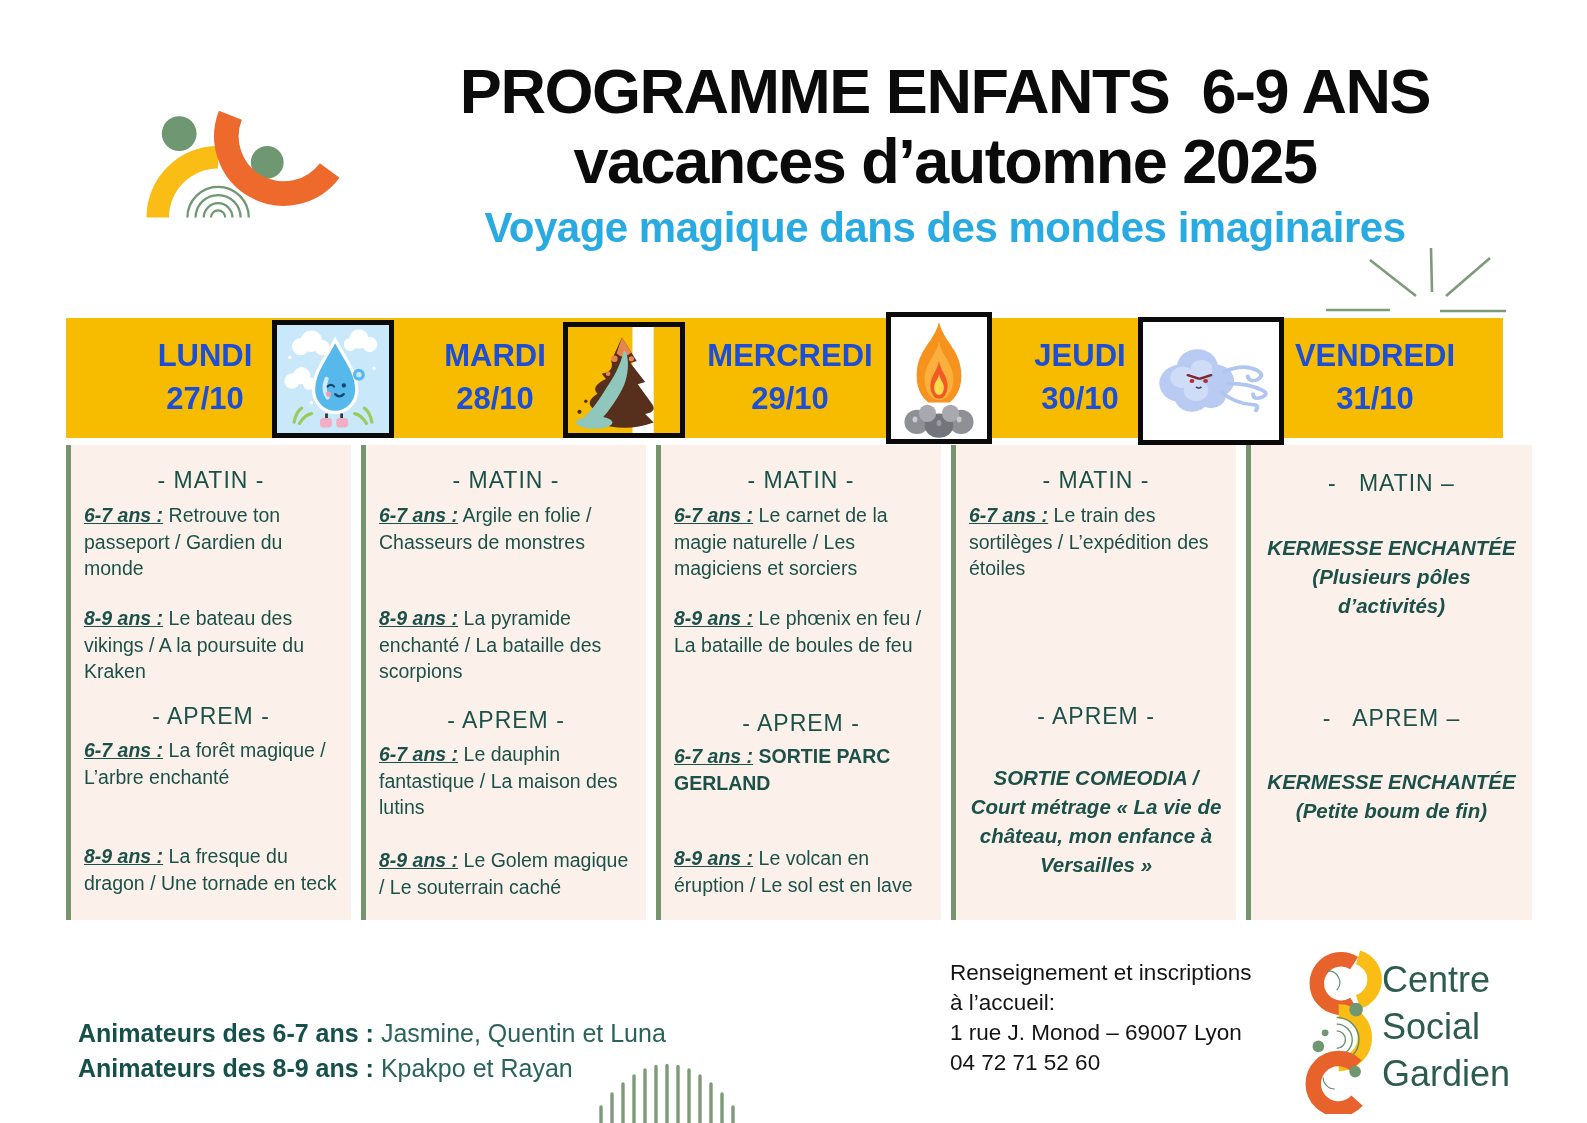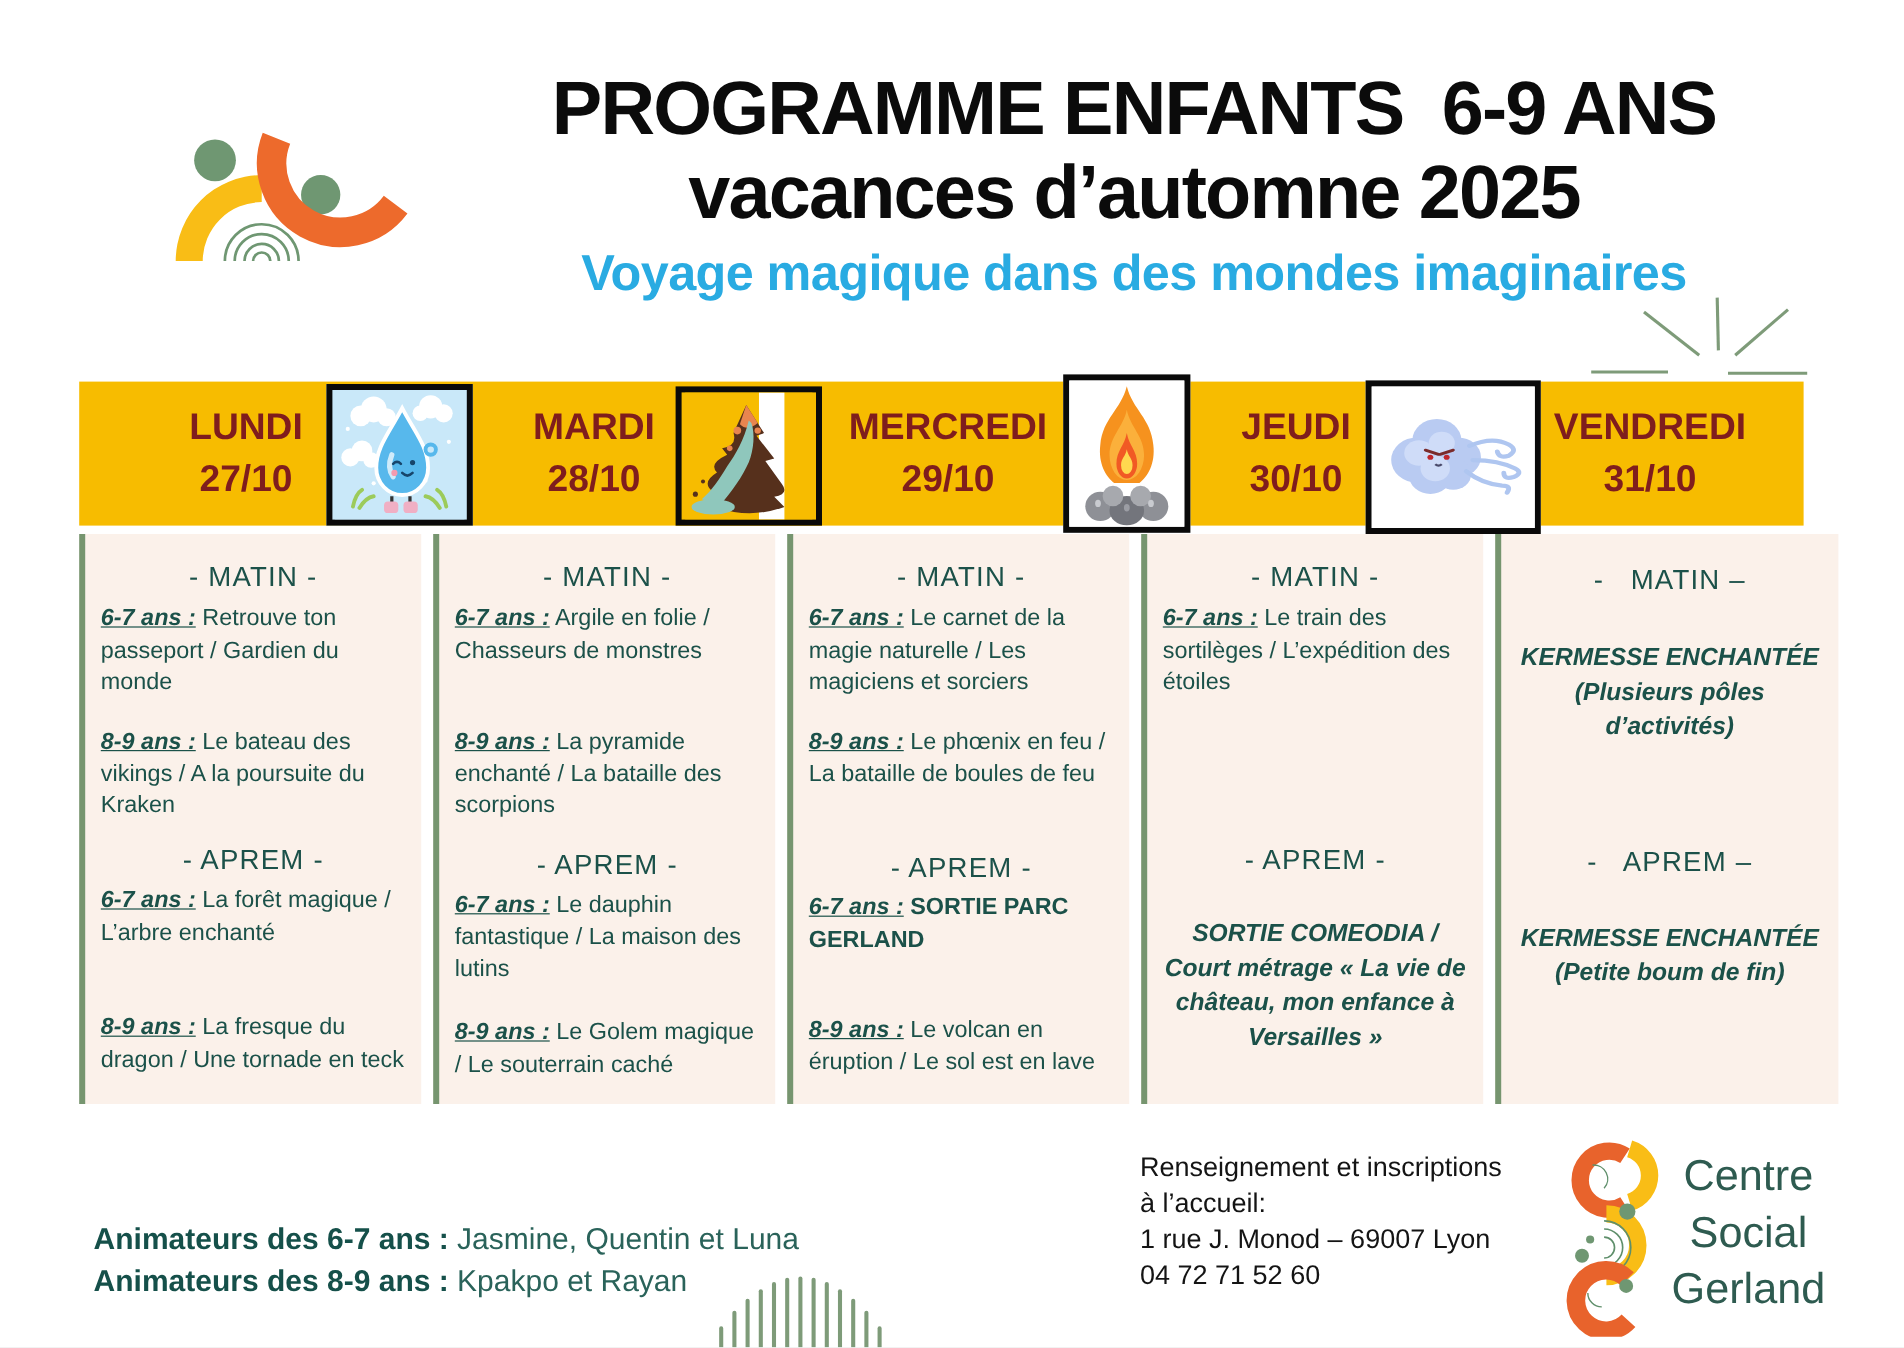--- a/index.html
+++ b/index.html
@@ -9,21 +9,21 @@
 
   
   .title-block{left:370px;top:56px;width:1150px;text-align:center;}
   .t1,.t2{font-size:63px;font-weight:800;color:#0b0b0b;letter-spacing:-1.5px;
           line-height:70px;white-space:pre;}
   .sub{font-size:42px;font-weight:700;color:#29ABE2;margin-top:8px;letter-spacing:-0.5px;}
 
   
   .band{left:66px;top:318px;width:1437px;height:120px;background:#F7BC00;}
   .day{position:absolute;top:16px;text-align:center;font-size:31px;font-weight:800;
-       color:#7f1d1d;line-height:43px;}
+       color:#1d4ed8;line-height:43px;}
 
   
   .imgbox{border:5px solid #0a0a0a;background:#ffffff;box-sizing:border-box;}
   .imgbox svg{display:block;width:100%;height:100%;}
 
   
   .col{top:445px;width:285px;height:475px;background:#FBF1EA;
        border-left:5px solid #76956F;box-sizing:border-box;color:#1B5149;}
   .blk{position:absolute;left:13px;right:13px;}
   .sec{text-align:center;font-size:23px;letter-spacing:1px;color:#1B5149;
@@ -32,21 +32,21 @@
   .age{font-weight:700;font-style:italic;text-decoration:underline;}
   .boldtxt{font-weight:700;}
   .special{font-weight:700;font-style:italic;text-align:center;
            font-size:20.5px;line-height:29px;}
 
   
   .anim{left:78px;top:1016px;font-size:25px;line-height:35px;color:#2A635A;}
   .anim .lbl{font-weight:700;color:#15504A;}
   .contact{left:950px;top:958px;width:310px;text-align:left;font-size:22.5px;
            line-height:30px;color:#141414;}
-  .csg-text{left:1382px;top:956px;width:150px;text-align:center;font-size:36px;
+  .csg-text{left:1382px;top:956px;width:150px;text-align:left;font-size:36px;
             line-height:47px;color:#2E5B50;}
 </style>
 </head>
 <body>
 
 <div class="page">
 
   <svg class="abs" style="left:128px;top:84px" width="215" height="175" viewBox="0 0 210 170">
     <path d="M18 130 A70 70 0 0 1 88 60 L88 82 A48 48 0 0 0 40 130 Z" fill="#F9BD16"></path>
     <g stroke="#6F9772" stroke-width="2.2" fill="none">
@@ -324,16 +324,16 @@
     <path d="M30 26 a12 12 0 0 1 10 20" stroke="#5F8F6B" stroke-width="1.2" fill="none"></path>
     <path d="M26 136 a12 12 0 0 0 12 12" stroke="#5F8F6B" stroke-width="1.2" fill="none"></path>
     <circle cx="60" cy="66" r="7" fill="#6F9772"></circle>
     <circle cx="21" cy="104" r="6" fill="#6F9772"></circle>
     <circle cx="59" cy="130" r="6" fill="#6F9772"></circle>
     <circle cx="28" cy="90" r="3.5" fill="#6F9772"></circle>
   </svg>
   <div class="abs csg-text">
     <div>Centre</div>
     <div>Social</div>
-    <div>Gerland</div>
+    <div>Gardien</div>
   </div>
 
 </div>
 
 </body></html>

